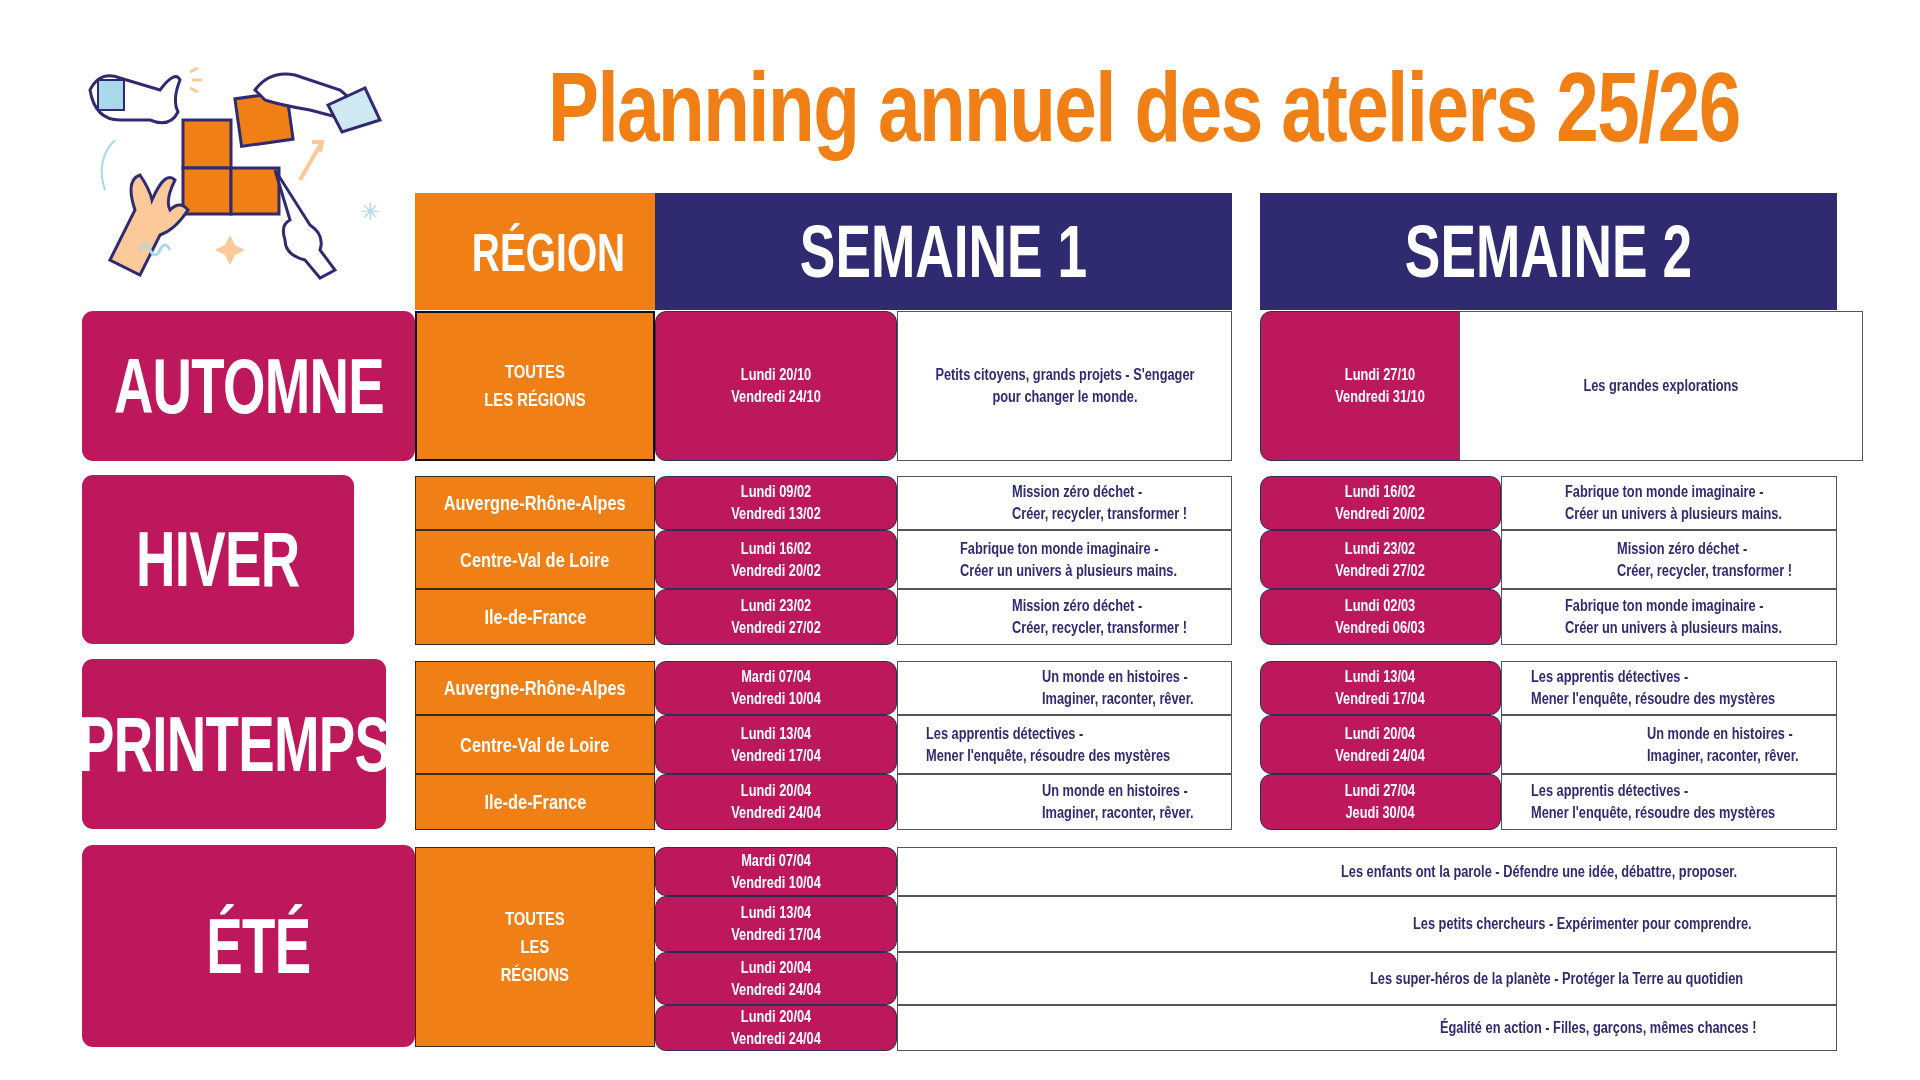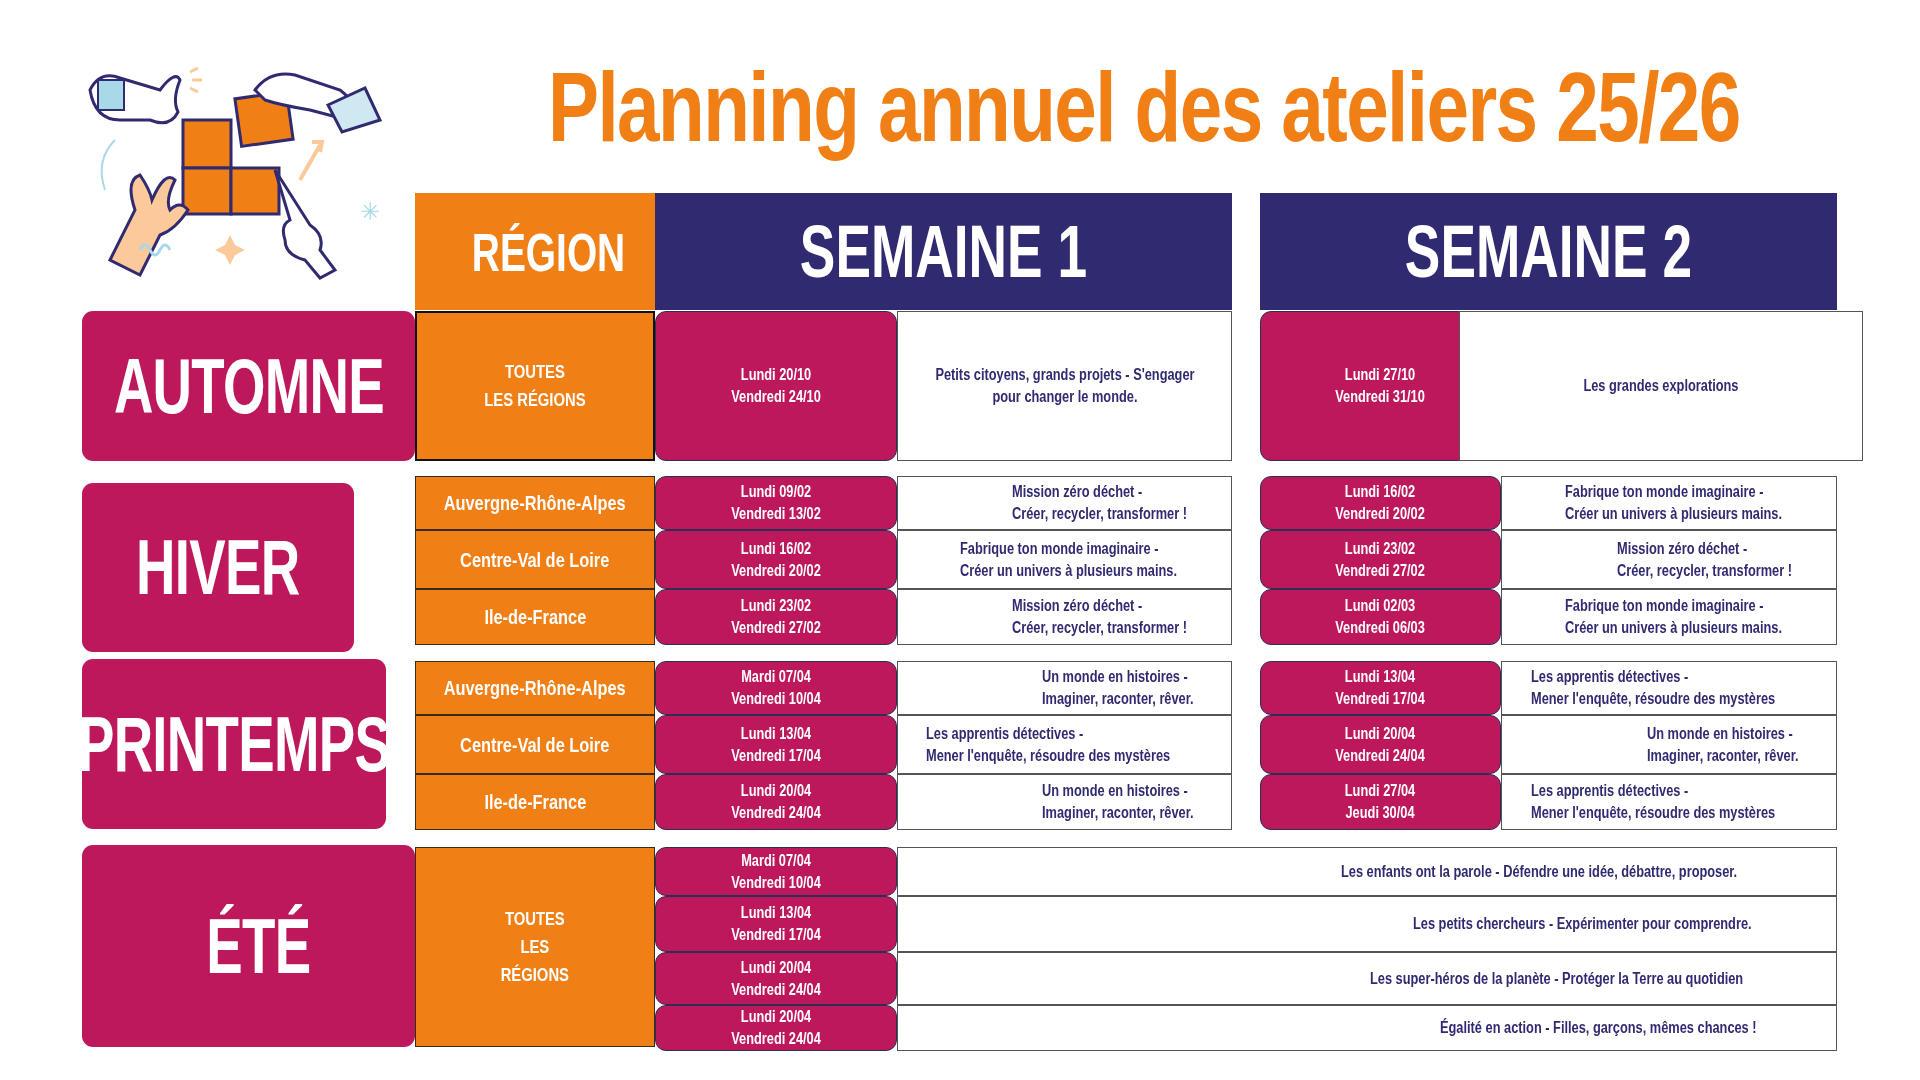--- a/index.html
+++ b/index.html
@@ -88,21 +88,21 @@
 pour changer le monde.</span>
   </div>
 <div class="abs date blue" style="left:1260px;top:311px;width:241px;height:150px;">
     <span>Lundi 27/10
 Vendredi 31/10</span>
   </div>
 <div class="abs topic white center" style="left:1459px;top:311px;width:404px;height:150px;">
     <span>Les grandes explorations</span>
   </div>
 
-<div class="abs season blue" style="left:82px;top:475px;width:272px;height:169px;margin-top:8px;">
+<div class="abs season blue" style="left:82px;top:475px;width:272px;height:169px;">
     <span>HIVER</span>
   </div>
 
 <div class="abs region orange" style="left:415px;top:476px;width:240px;height:54px;">
     <span>Auvergne-Rhône-Alpes</span>
   </div>
 <div class="abs date blue" style="left:655px;top:476px;width:242px;height:54px;">
     <span>Lundi 09/02
 Vendredi 13/02</span>
   </div>

